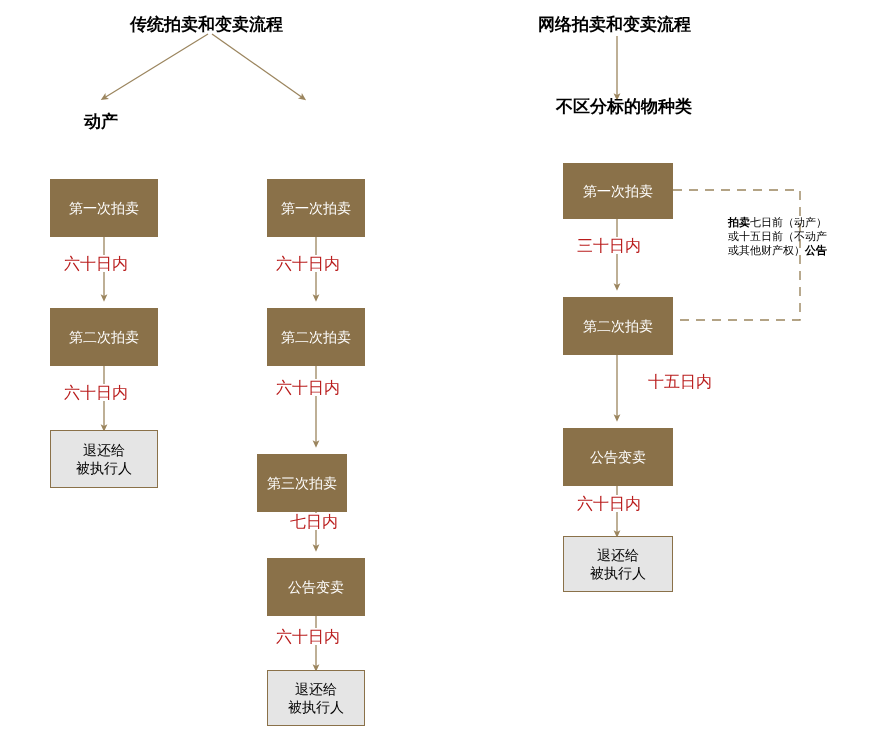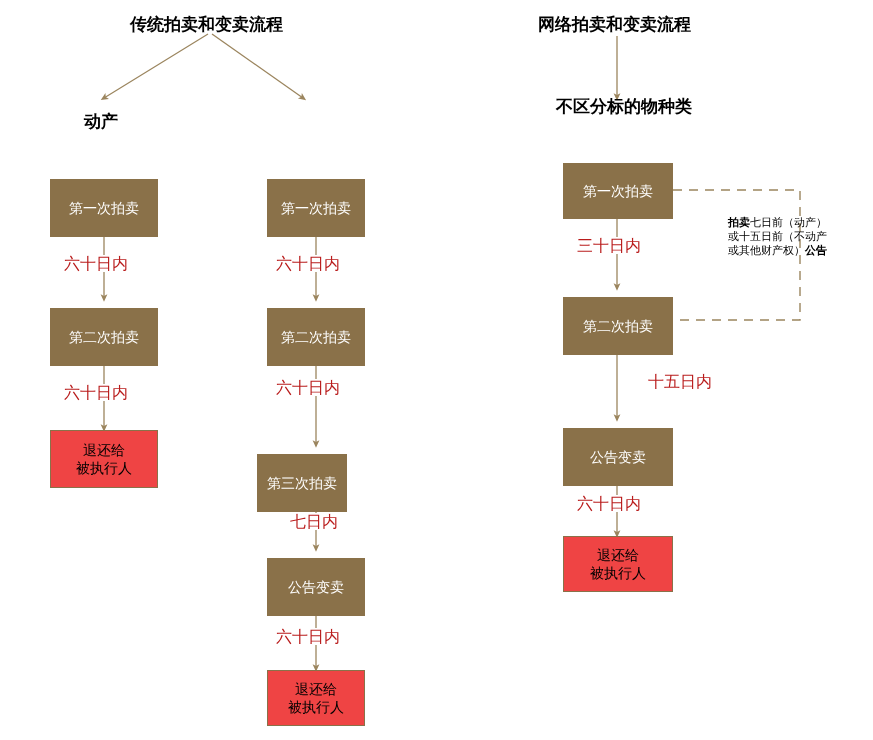--- a/index.html
+++ b/index.html
@@ -48,21 +48,21 @@
     font-size: 14px;
     line-height: 18px;
   }
   .node.filled {
     background: #8a7149;
     color: #ffffff;
     border: none;
     margin-top: 8px;
   }
   .node.outline {
-    background: #ef4444;
+    background: #e5e5e5;
     color: #000000;
     border: 1px solid #8a7149;
   }
   .node .txt {
     display: block;
     white-space: pre-line;
   }
   
   .edge-label {
     position: absolute;

